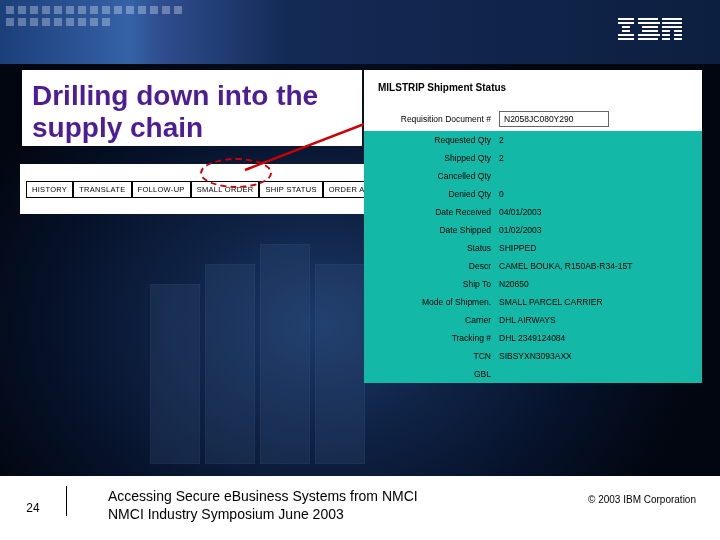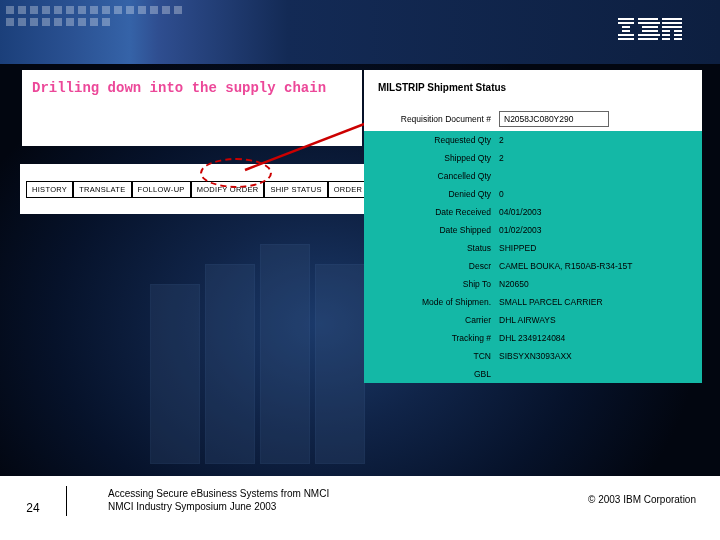--- a/index.html
+++ b/index.html
@@ -17,21 +17,21 @@
   
   .backdrop { position: absolute; top: 64px; left: 0; width: 720px; height: 426px;
     background: radial-gradient(ellipse 380px 300px at 320px 260px, #1b3a6b 0%, #102448 35%, #06122a 70%, #020610 100%);
     overflow: hidden;
   }
   .server-hint { position: absolute; left: 150px; top: 180px; width: 260px; height: 260px; opacity: .25; }
   .server-hint .panel { position: absolute; background: #3a5680; border: 1px solid #4a6c9c; }
 
   
   .title-box { position: absolute; top: 70px; left: 22px; width: 340px; height: 76px; background: #fff; padding: 10px 10px; }
-  .title-box h1 { font-size: 14px; font-weight: bold; color: #ec4899; line-height: 1.15; font-family: Liberation Mono, monospace; }
+  .title-box h1 { font-size: 28px; font-weight: bold; color: #4c1d95; line-height: 1.15; }
 
   
   .btn-panel { position: absolute; top: 164px; left: 20px; width: 380px; height: 50px; background: #fff; display: flex; align-items: center; }
   .btn-row { display: flex; gap: 0; padding: 0 6px; }
   .btn-row .btn { border: 1px solid #000; background: #fff; font-size: 7.5px; letter-spacing: .3px; padding: 3px 5px; text-align: center; white-space: nowrap; }
 
   
   .ellipse { position: absolute; width: 72px; height: 30px; border: 2px dashed #c00; border-radius: 50%; pointer-events: none; }
   .ellipse.e1 { top: 158px; left: 200px; }
   
@@ -44,21 +44,21 @@
   .row { display: flex; align-items: center; padding: 4px 10px 4px 0; }
   .row.alt { background: #14b8a6; }
   .label { width: 135px; text-align: right; padding-right: 8px; font-size: 8.5px; }
   .val { font-size: 8.5px; }
   .input-look { border: 1px solid #666; padding: 2px 4px; min-width: 110px; background: #fff; font-size: 8.5px; display: inline-block; }
 
   
   .footer { position: absolute; left: 0; bottom: 0; width: 720px; height: 64px; background: #fff; display: flex; align-items: center; }
   .footer-left { width: 66px; text-align: center; font-size: 12px; color: #000; }
   .footer-rule { position: absolute; left: 66px; top: 10px; width: 1px; height: 30px; background: #000; }
-  .footer-mid { position: absolute; left: 108px; top: 12px; font-size: 10px; color: #000; line-height: 1.25; }
+  .footer-mid { position: absolute; left: 108px; top: 12px; font-size: 14px; color: #000; line-height: 1.25; }
   .footer-right { position: absolute; right: 24px; top: 18px; font-size: 10px; color: #000; }
 </style>
 </head>
 <body>
 
 <div class="masthead">
   <div class="dots">
     <span></span>
       <span></span>
       <span></span>
@@ -127,21 +127,21 @@
 
 <div class="title-box">
   <h1>Drilling down into the supply chain</h1>
 </div>
 
 <div class="btn-panel">
   <div class="btn-row">
     <div class="btn">HISTORY</div>
     <div class="btn">TRANSLATE</div>
     <div class="btn">FOLLOW-UP</div>
-    <div class="btn">MODIFY ORDER</div>
+    <div class="btn">SMALL ORDER</div>
     <div class="btn">SHIP STATUS</div>
     <div class="btn">ORDER AGAIN</div>
     <div class="btn">CANCEL ORDER</div>
   </div>
 </div>
 
 <div class="ellipse e1"></div>
 <svg class="arrow" viewBox="0 0 160 80">
   <defs>
     <marker id="ah" markerWidth="8" markerHeight="8" refX="6" refY="3" orient="auto">

